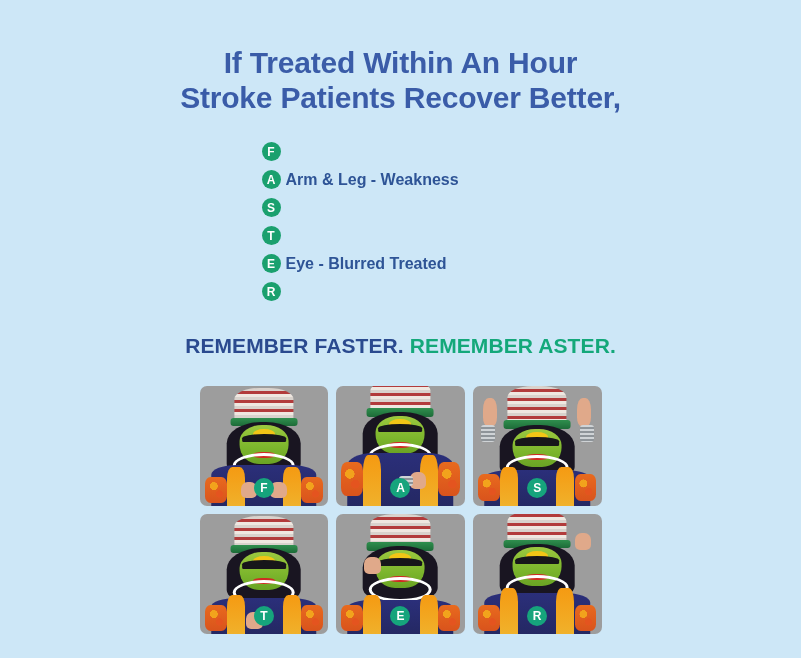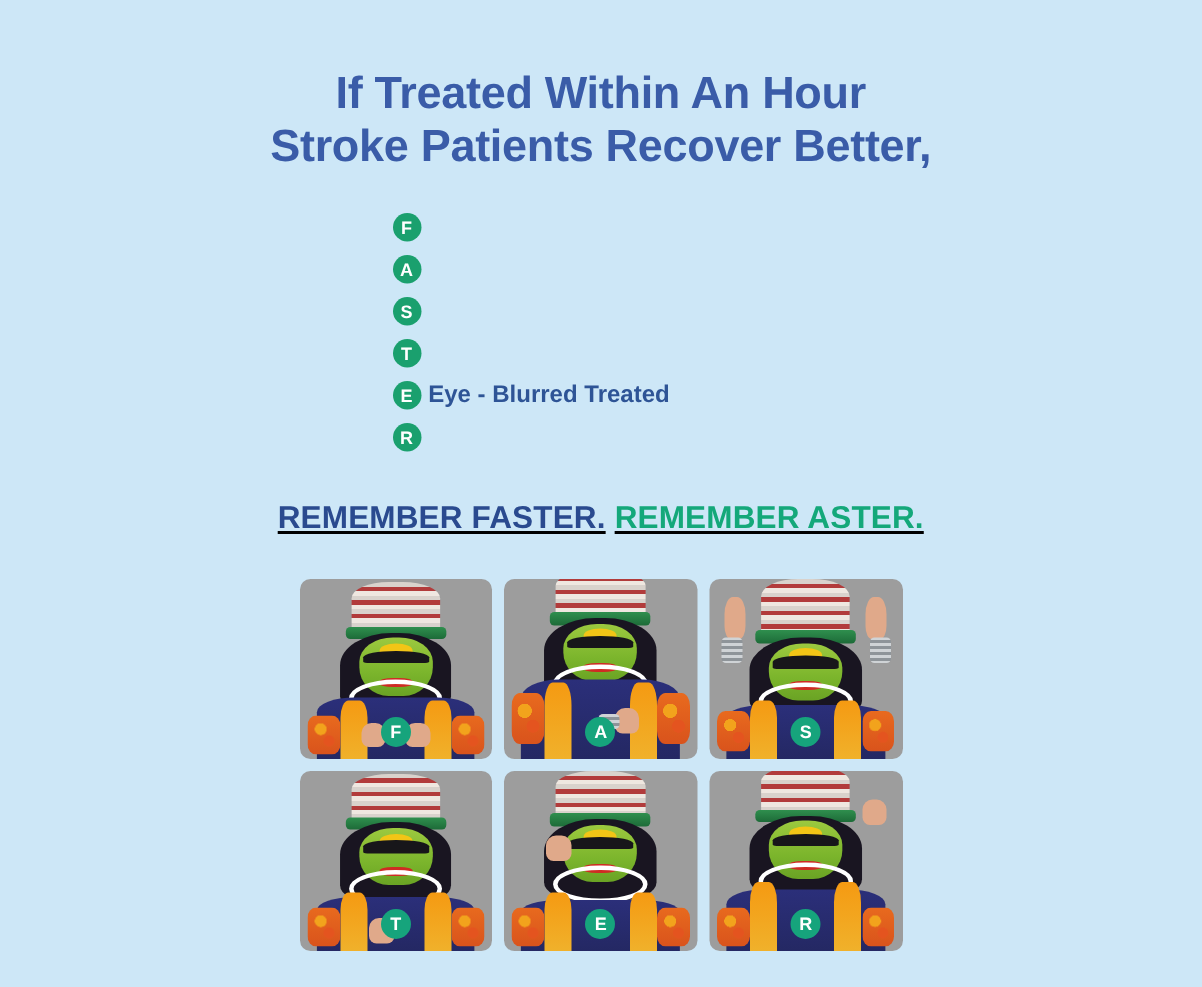--- a/index.html
+++ b/index.html
@@ -73,21 +73,20 @@
     white-space: nowrap;
   }
 
   
   .tagline {
     margin-top: 28px;
     font-size: 21px;
     font-weight: bold;
     letter-spacing: 0.1px;
     white-space: nowrap;
-    text-decoration: underline;
   }
   .tagline .navy { color: #2a4a8f; }
   .tagline .green { color: #14a87a; margin-left: 6px; }
 
   
   .photo-grid {
     margin-top: 28px;
     width: 402px;
     display: grid;
     grid-template-columns: repeat(3, 1fr);
@@ -284,20 +283,21 @@
   </div>
 
   <div class="symptom-list">
 
     <div class="symptom-row">
       <span class="badge">F</span>
     </div>
 
     <div class="symptom-row">
       <span class="badge">A</span>
+      <span class="symptom-text">Arm &amp; Leg - Weakness</span>
     </div>
 
     <div class="symptom-row">
       <span class="badge">S</span>
     </div>
 
     <div class="symptom-row">
       <span class="badge">T</span>
     </div>
 

